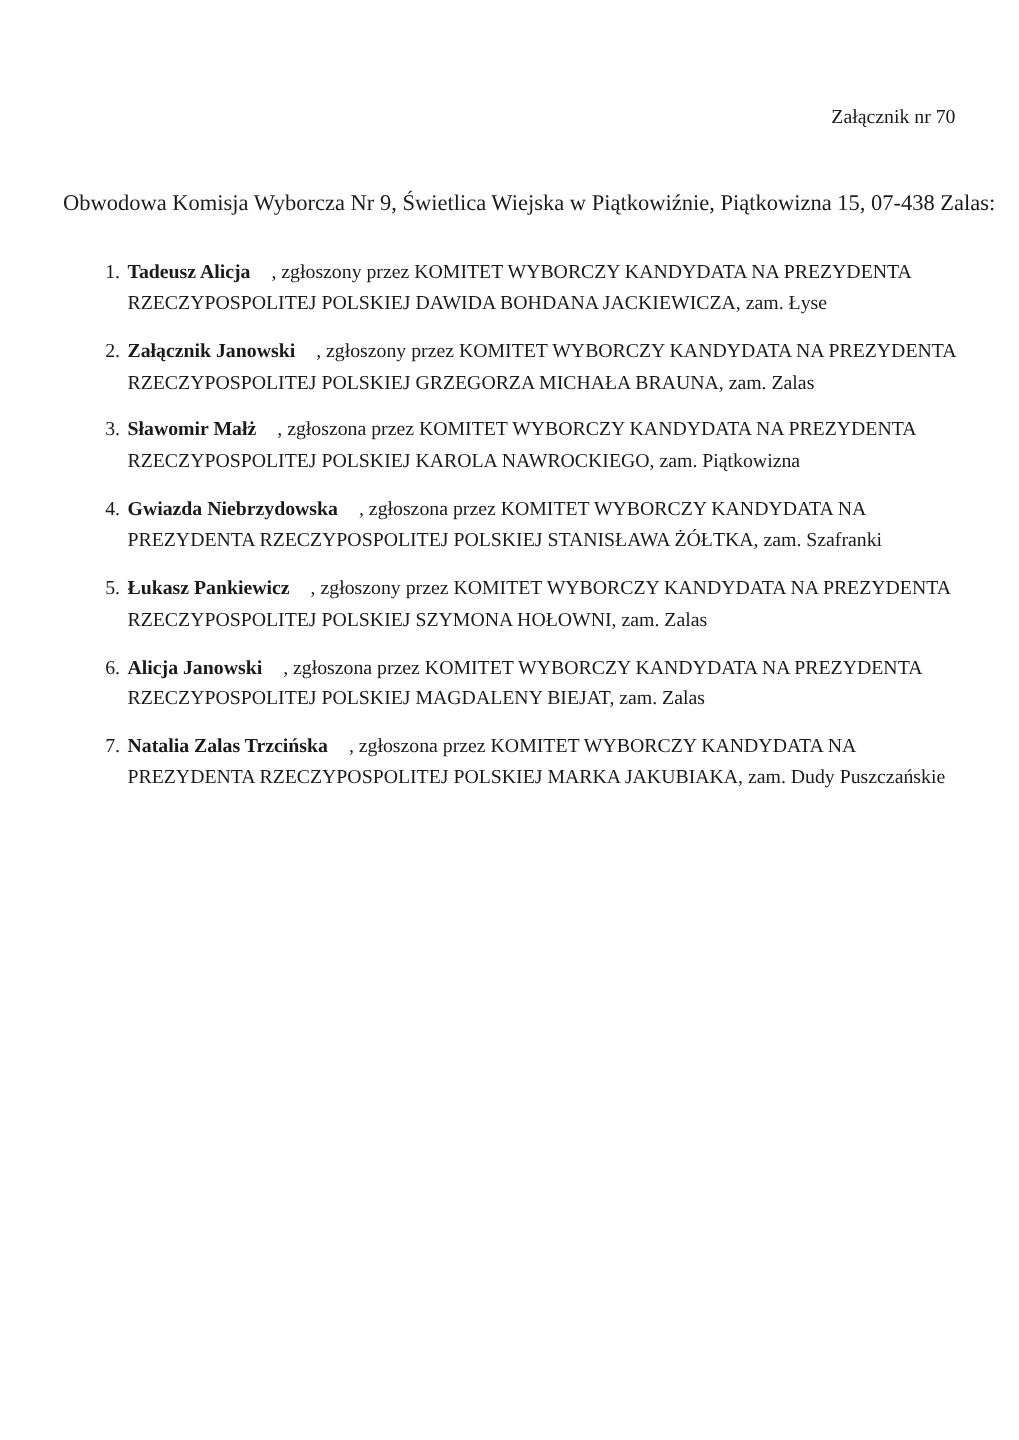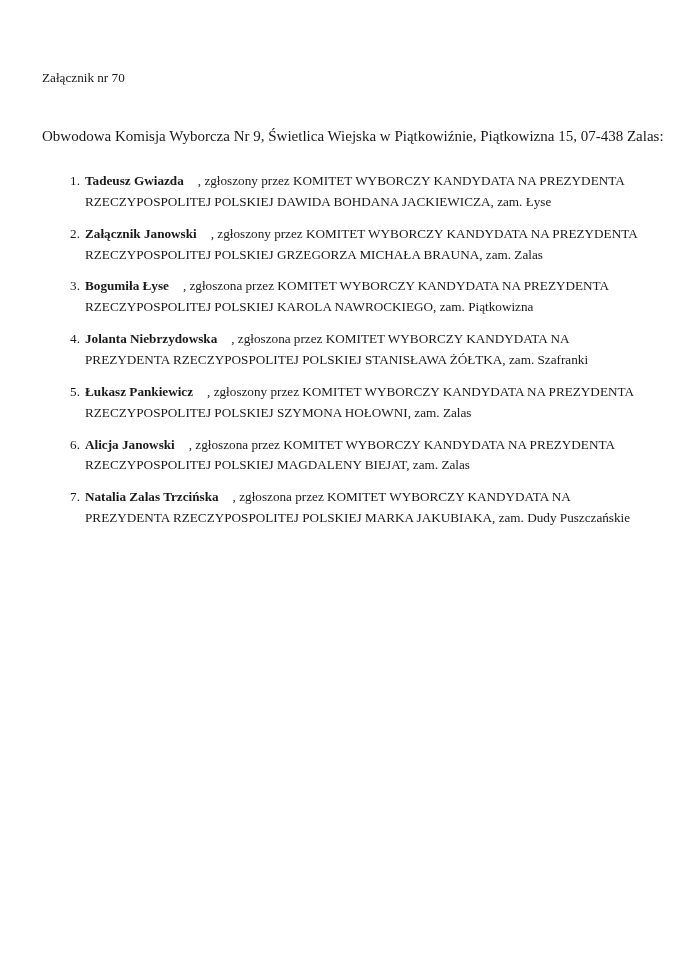--- a/index.html
+++ b/index.html
@@ -22,22 +22,22 @@
     box-sizing: border-box;
     padding: 0;
     overflow: hidden;
   }
 
   
   .doc-header {
     position: absolute;
     top: 68px;
     left: 42px;
-    right: 52px;
-    text-align: left;
+    right: 42px;
+    text-align: right;
     font-size: 13.2px;
     line-height: 1.45;
   }
   .doc-header .hline {
     display: block;
     white-space: nowrap;
   }
 
   
   .commission-heading {
@@ -99,33 +99,33 @@
 
   <div class="doc-header">
     <span class="hline">Załącznik nr 70</span>
   </div>
 
   <div class="commission-heading">Obwodowa Komisja Wyborcza Nr 9, Świetlica Wiejska w Piątkowiźnie, Piątkowizna 15, 07-438 Zalas:</div>
 
   <ol class="candidate-list">
     <li class="candidate-item">
       <span class="item-number">1.</span>
-      <span class="candidate-name">Tadeusz Gwiazda</span><span class="candidate-rest">, zgłoszony przez KOMITET WYBORCZY KANDYDATA NA PREZYDENTA RZECZYPOSPOLITEJ POLSKIEJ DAWIDA BOHDANA JACKIEWICZA, zam. Łyse</span>
+      <span class="candidate-name">Tadeusz Alicja</span><span class="candidate-rest">, zgłoszony przez KOMITET WYBORCZY KANDYDATA NA PREZYDENTA RZECZYPOSPOLITEJ POLSKIEJ DAWIDA BOHDANA JACKIEWICZA, zam. Łyse</span>
     </li>
     <li class="candidate-item">
       <span class="item-number">2.</span>
       <span class="candidate-name">Załącznik Janowski</span><span class="candidate-rest">, zgłoszony przez KOMITET WYBORCZY KANDYDATA NA PREZYDENTA RZECZYPOSPOLITEJ POLSKIEJ GRZEGORZA MICHAŁA BRAUNA, zam. Zalas</span>
     </li>
     <li class="candidate-item">
       <span class="item-number">3.</span>
-      <span class="candidate-name">Bogumiła Łyse</span><span class="candidate-rest">, zgłoszona przez KOMITET WYBORCZY KANDYDATA NA PREZYDENTA RZECZYPOSPOLITEJ POLSKIEJ KAROLA NAWROCKIEGO, zam. Piątkowizna</span>
+      <span class="candidate-name">Sławomir Małż</span><span class="candidate-rest">, zgłoszona przez KOMITET WYBORCZY KANDYDATA NA PREZYDENTA RZECZYPOSPOLITEJ POLSKIEJ KAROLA NAWROCKIEGO, zam. Piątkowizna</span>
     </li>
     <li class="candidate-item">
       <span class="item-number">4.</span>
-      <span class="candidate-name">Jolanta Niebrzydowska</span><span class="candidate-rest">, zgłoszona przez KOMITET WYBORCZY KANDYDATA NA PREZYDENTA RZECZYPOSPOLITEJ POLSKIEJ STANISŁAWA ŻÓŁTKA, zam. Szafranki</span>
+      <span class="candidate-name">Gwiazda Niebrzydowska</span><span class="candidate-rest">, zgłoszona przez KOMITET WYBORCZY KANDYDATA NA PREZYDENTA RZECZYPOSPOLITEJ POLSKIEJ STANISŁAWA ŻÓŁTKA, zam. Szafranki</span>
     </li>
     <li class="candidate-item">
       <span class="item-number">5.</span>
       <span class="candidate-name">Łukasz Pankiewicz</span><span class="candidate-rest">, zgłoszony przez KOMITET WYBORCZY KANDYDATA NA PREZYDENTA RZECZYPOSPOLITEJ POLSKIEJ SZYMONA HOŁOWNI, zam. Zalas</span>
     </li>
     <li class="candidate-item">
       <span class="item-number">6.</span>
       <span class="candidate-name">Alicja Janowski</span><span class="candidate-rest">, zgłoszona przez KOMITET WYBORCZY KANDYDATA NA PREZYDENTA RZECZYPOSPOLITEJ POLSKIEJ MAGDALENY BIEJAT, zam. Zalas</span>
     </li>
     <li class="candidate-item">

